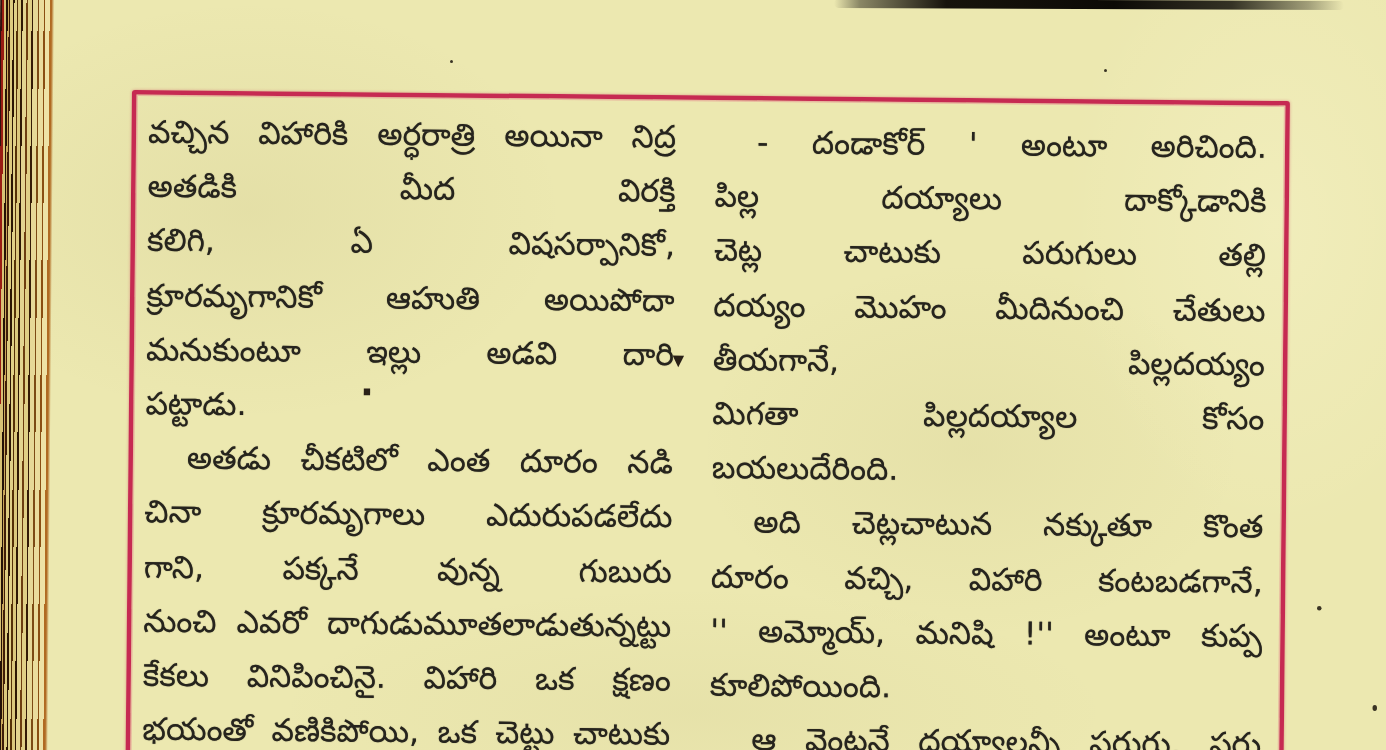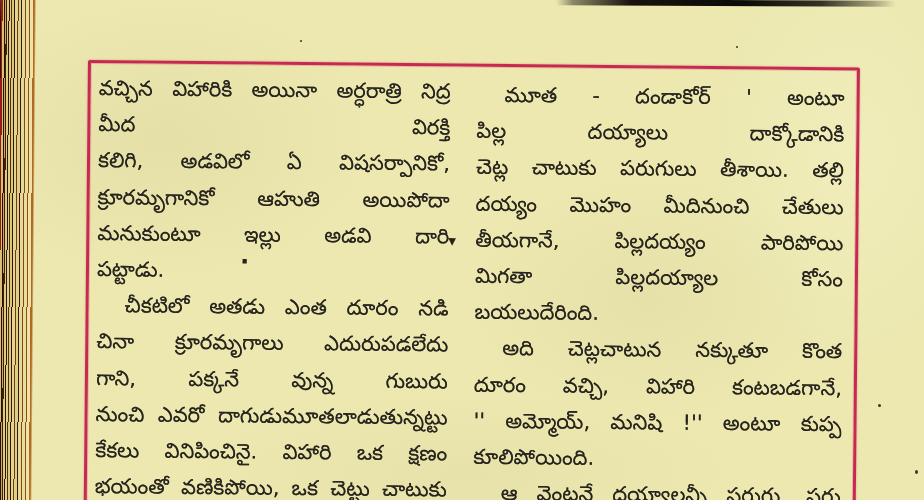--- a/index.html
+++ b/index.html
@@ -119,51 +119,51 @@
   <div class="top-streak"></div>
 
   <div class="tilt">
 
     <div class="frame"></div>
 
     <div class="text-col col-left">
         <div class="line">
           <span>వచ్చిన</span>
           <span>విహారికి</span>
+          <span>అర్ధరాత్రి</span>
           <span>అయినా</span>
-          <span>అర్ధరాత్రి</span>
           <span>నిద్ర</span>
         </div>
         <div class="line">
+          <span>అతడికి</span>
           <span>మీద</span>
           <span>విరక్తి</span>
         </div>
         <div class="line">
           <span>కలిగి,</span>
-          <span>అడవిలో</span>
           <span>ఏ</span>
           <span>విషసర్పానికో,</span>
         </div>
         <div class="line">
           <span>క్రూరమృగానికో</span>
           <span>ఆహుతి</span>
           <span>అయిపోదా</span>
         </div>
         <div class="line">
           <span>మనుకుంటూ</span>
           <span>ఇల్లు</span>
           <span>అడవి</span>
           <span>దారి</span>
         </div>
         <div class="line nojust">
           <span>పట్టాడు.</span>
         </div>
         <div class="line indent">
+          <span>అతడు</span>
           <span>చీకటిలో</span>
-          <span>అతడు</span>
           <span>ఎంత</span>
           <span>దూరం</span>
           <span>నడి</span>
         </div>
         <div class="line">
           <span>చినా</span>
           <span>క్రూరమృగాలు</span>
           <span>ఎదురుపడలేదు</span>
         </div>
         <div class="line">
@@ -188,48 +188,46 @@
           <span>భయంతో</span>
           <span>వణికిపోయి,</span>
           <span>ఒక</span>
           <span>చెట్టు</span>
           <span>చాటుకు</span>
         </div>
       </div>
 
     <div class="text-col col-right">
         <div class="line indent">
-          <span>మూత</span>
           <span>-</span>
           <span>దండాకోర్</span>
           <span>'</span>
           <span>అంటూ</span>
+          <span>అరిచింది.</span>
         </div>
         <div class="line">
           <span>పిల్ల</span>
           <span>దయ్యాలు</span>
           <span>దాక్కోడానికి</span>
         </div>
         <div class="line">
           <span>చెట్ల</span>
           <span>చాటుకు</span>
           <span>పరుగులు</span>
-          <span>తీశాయి.</span>
           <span>తల్లి</span>
         </div>
         <div class="line">
           <span>దయ్యం</span>
           <span>మొహం</span>
           <span>మీదినుంచి</span>
           <span>చేతులు</span>
         </div>
         <div class="line">
           <span>తీయగానే,</span>
           <span>పిల్లదయ్యం</span>
-          <span>పారిపోయి</span>
         </div>
         <div class="line">
           <span>మిగతా</span>
           <span>పిల్లదయ్యాల</span>
           <span>కోసం</span>
         </div>
         <div class="line nojust">
           <span>బయలుదేరింది.</span>
         </div>
         <div class="line indent">

